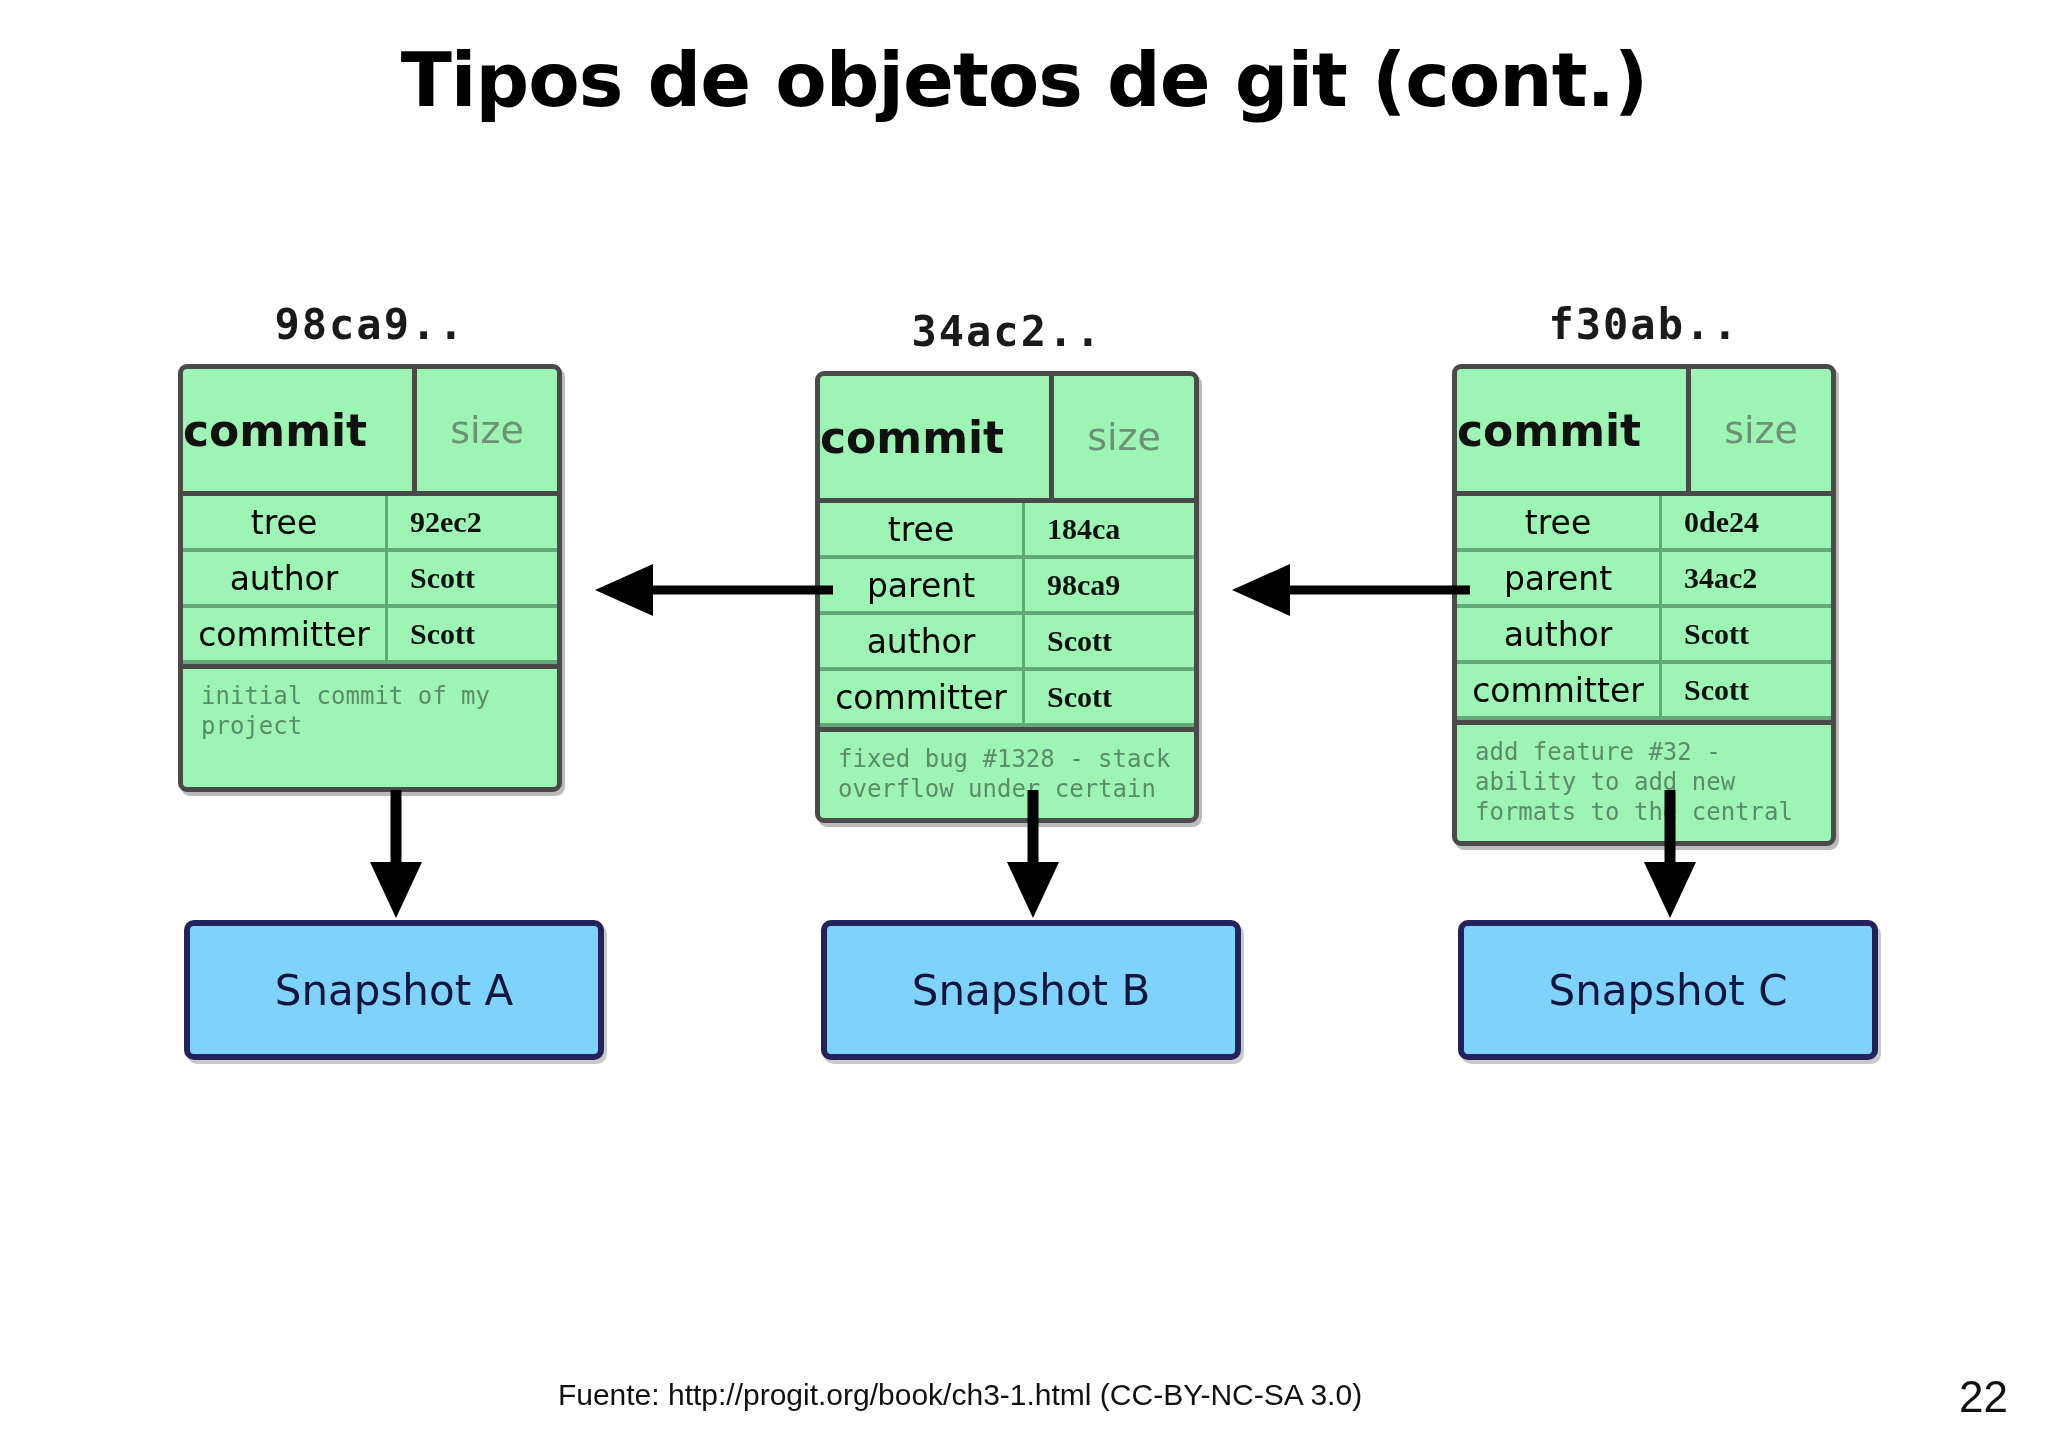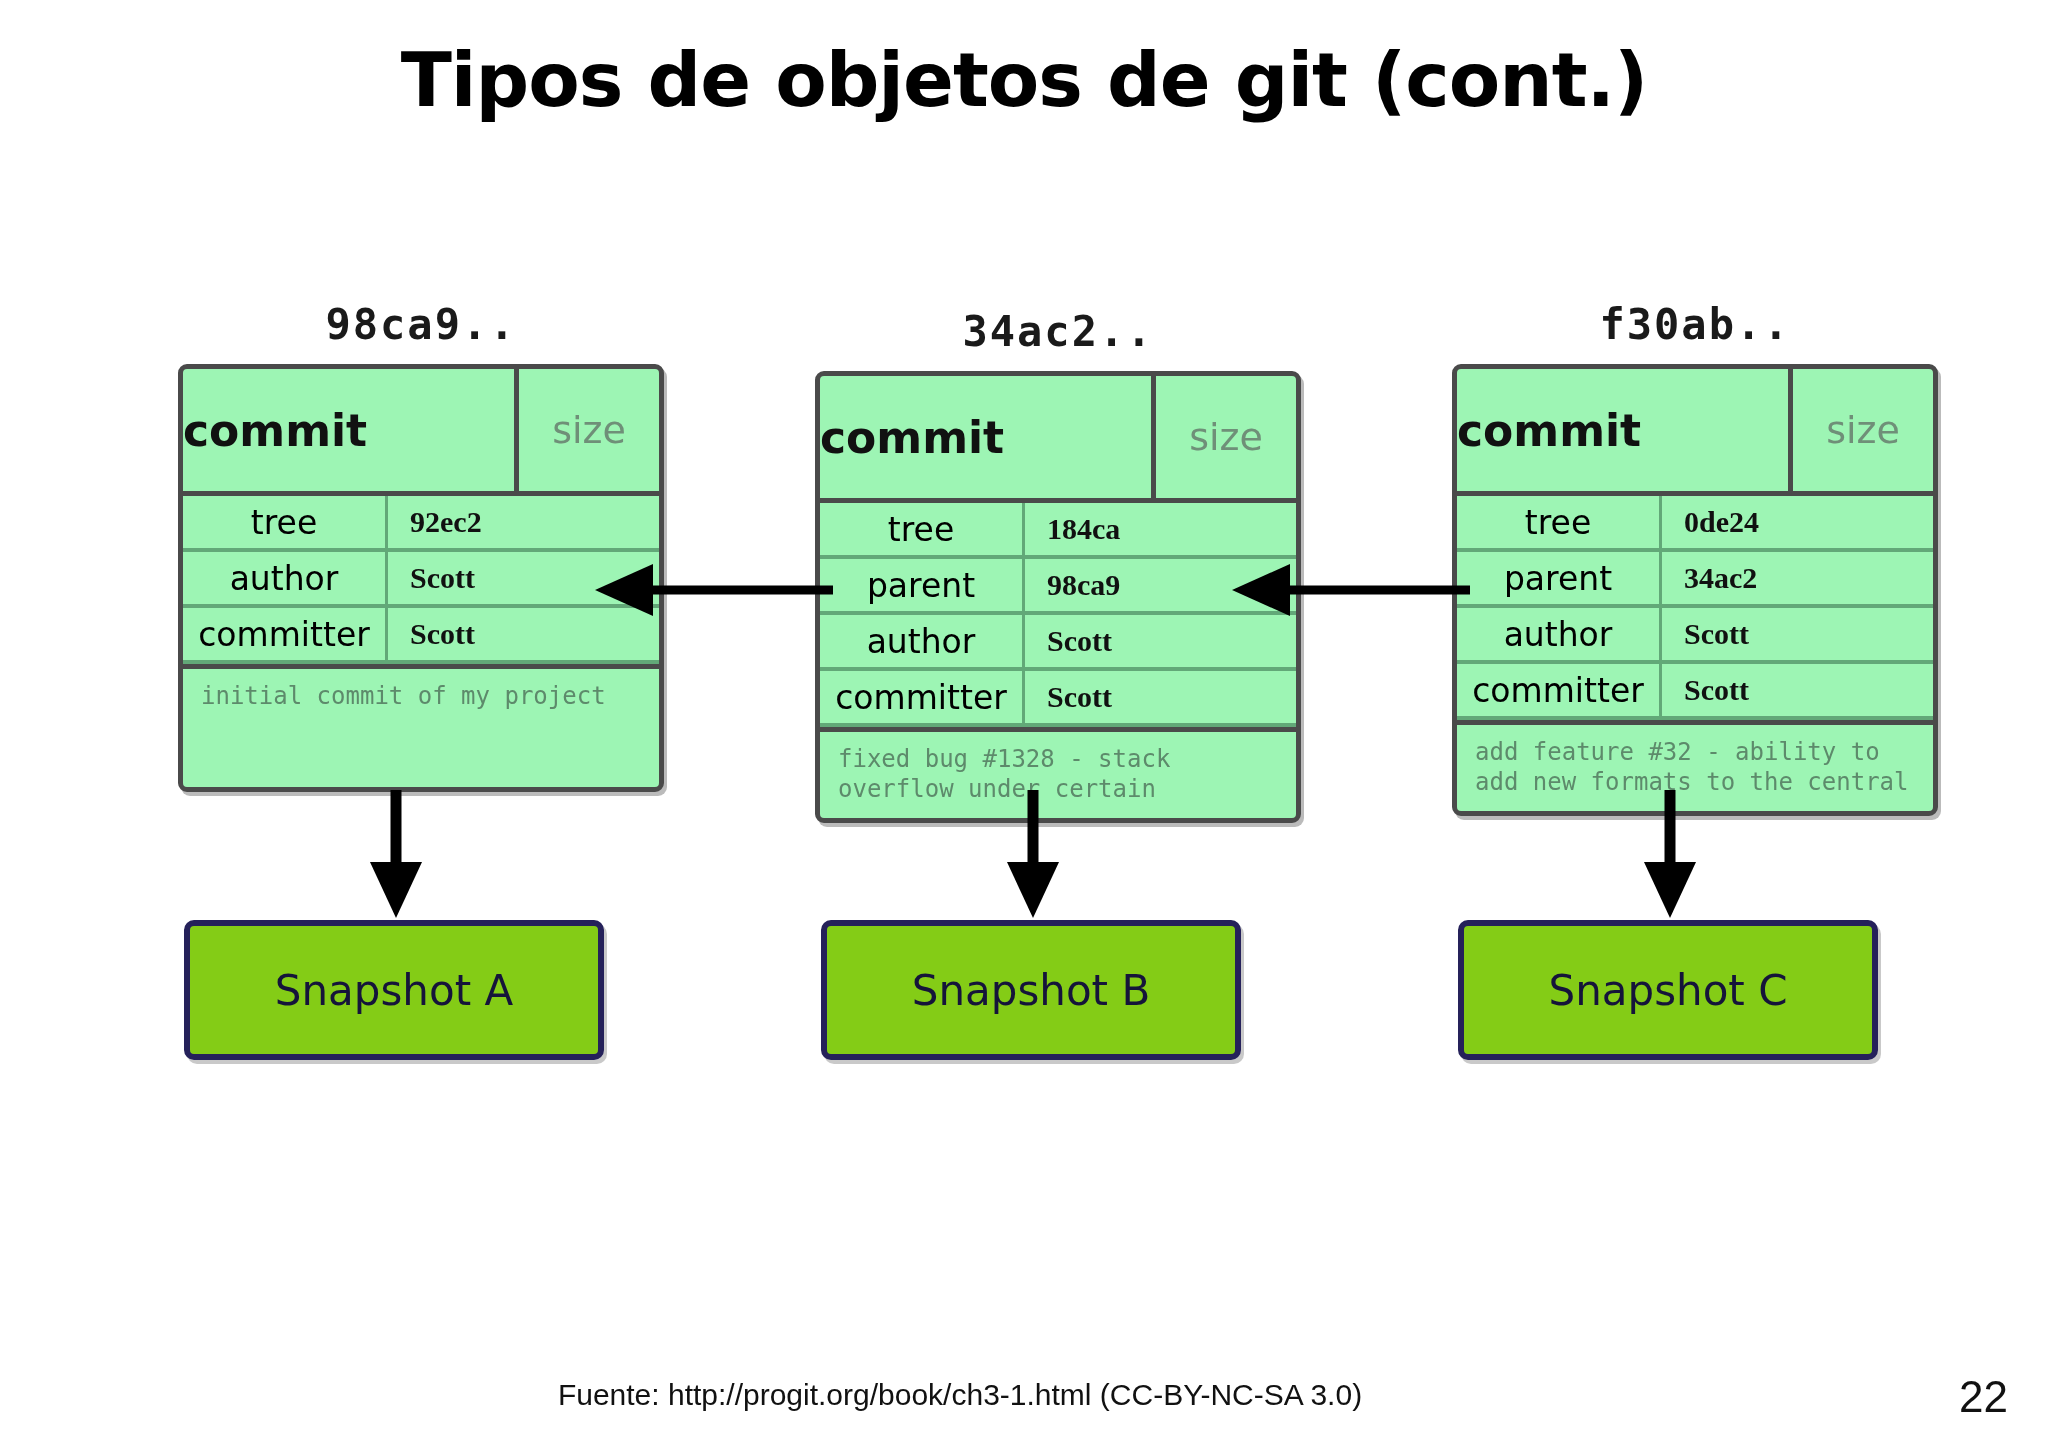--- a/index.html
+++ b/index.html
@@ -34,21 +34,21 @@
   .diagram {
     position: absolute;
     left: 0;
     top: 0;
     width: 2048px;
     height: 1447px;
   }
 
   .column {
     position: absolute;
-    width: 486px;
+    width: 384px;
   }
   .col-1 { left: 178px; top: 300px; }
   .col-2 { left: 815px; top: 300px; margin-top: 7px; }
   .col-3 { left: 1452px; top: 300px; }
 
   
   .hash-label {
     font-family: "DejaVu Sans Mono", monospace;
     font-size: 42px;
     font-weight: bold;
@@ -141,21 +141,21 @@
   .msg-pad-tall { min-height: 118px; }
   .msg-pad-short { min-height: 78px; }
 
   
   .snapshot-box {
     position: absolute;
     width: 420px;
     height: 140px;
     border: 6px solid #25215a;
     border-radius: 10px;
-    background: #84cc16;
+    background: #7dd3fc;
     box-shadow: 3px 4px 0 rgba(60,60,60,0.28);
     display: flex;
     align-items: center;
     justify-content: center;
     font-family: "DejaVu Sans", sans-serif;
     font-size: 42px;
     color: #15143a;
     box-sizing: border-box;
   }
   .snap-1 { left: 184px; top: 920px; }

